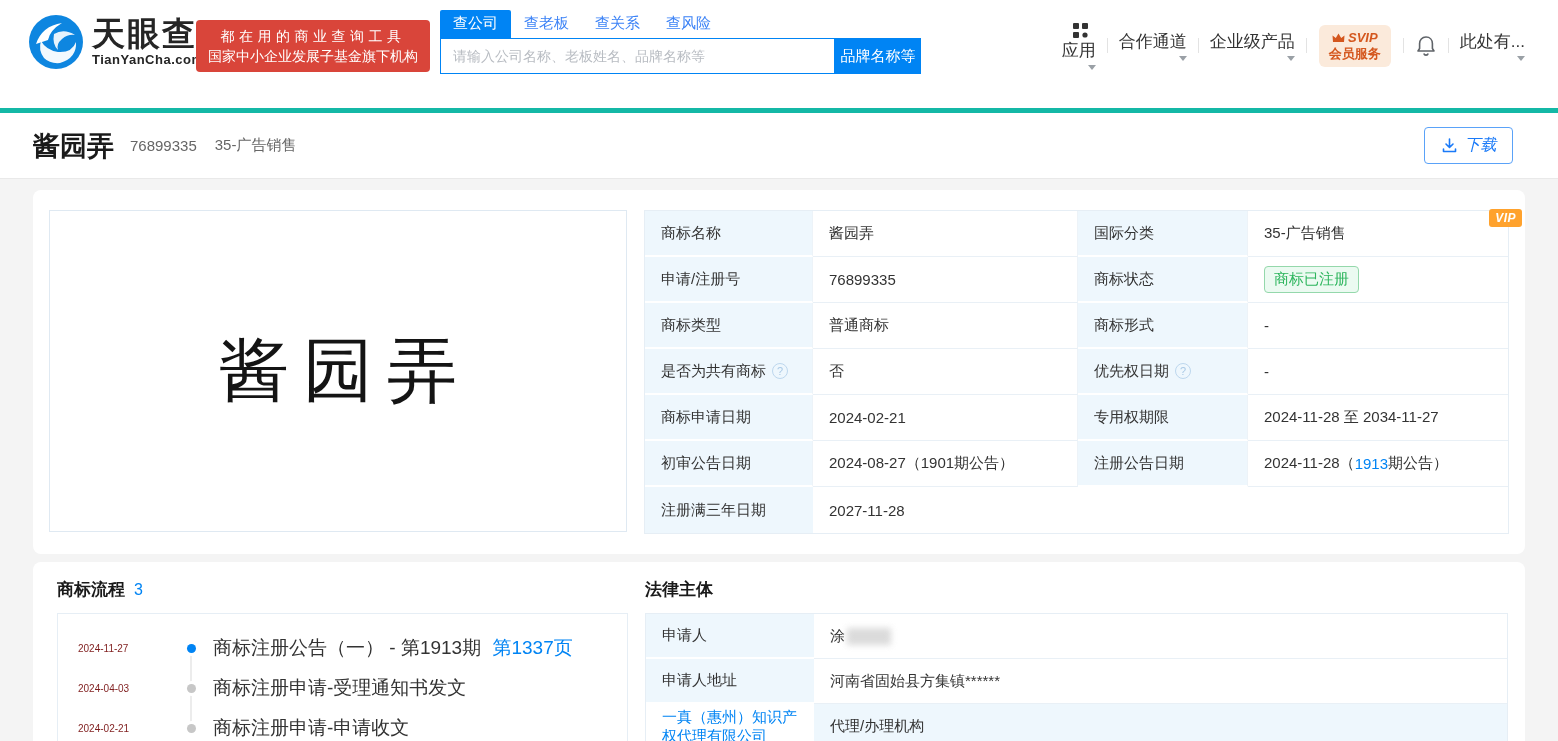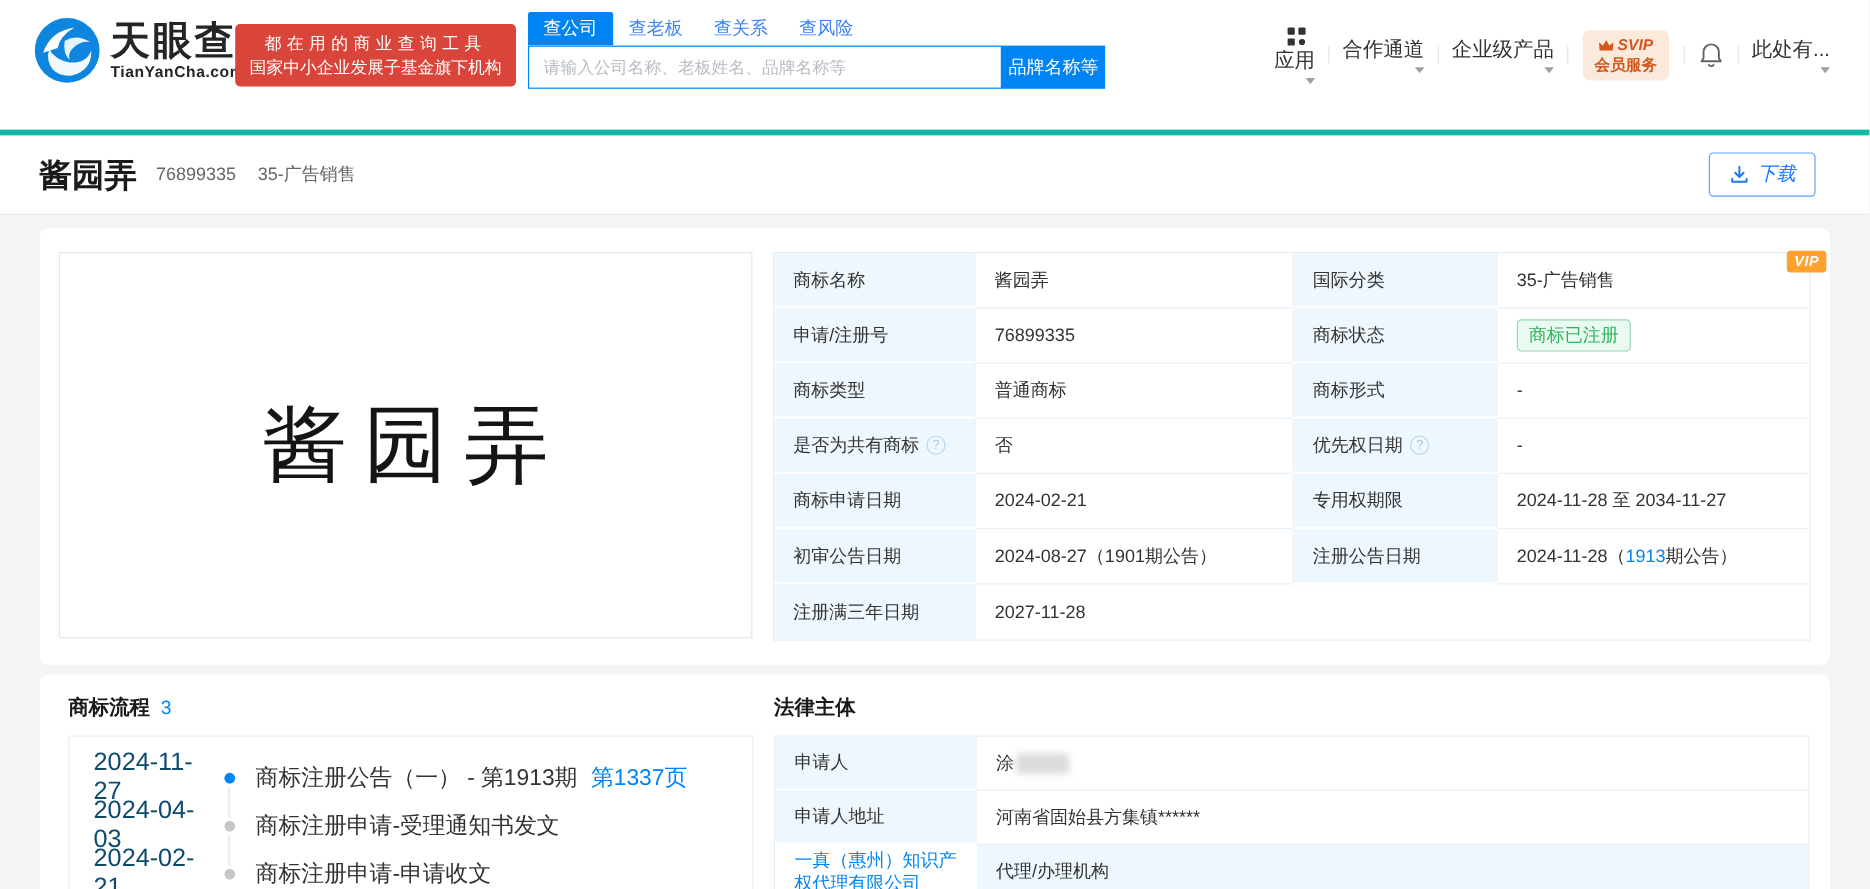--- a/index.html
+++ b/index.html
@@ -129,21 +129,21 @@
   .sec-col-right { flex: 1; }
   .sec-title-row { display: flex; align-items: baseline; height: 22px; }
   .sec-title { font-size: 17px; font-weight: bold; color: #1a1a1a; }
   .sec-count { font-size: 16px; color: #0084f4; margin-left: 9px; }
   .timeline-box {
     margin-top: 13px; border: 1px solid #e6eef5; height: 175px;
     padding-top: 14px; position: relative;
   }
   .tl-line { position: absolute; left: 132px; top: 34px; width: 2px; height: 80px; background: #ececec; }
   .tl-item { display: flex; align-items: center; height: 40px; position: relative; }
-  .tl-date { width: 100px; margin-left: 20px; font-size: 21px; color: #0c4a6e; }
+  .tl-date { width: 100px; margin-left: 20px; font-size: 10px; color: #7f1d1d; }
   .tl-dot {
     width: 9px; height: 9px; border-radius: 50%; background: #c7c7c7;
     margin: 0 17px 0 9px; flex: 0 0 auto; position: relative; z-index: 1;
     box-shadow: 0 0 0 3px #fff;
   }
   .tl-item.active .tl-dot { background: #0084f4; }
   .tl-text { font-size: 19px; color: #333; }
   .tl-text .link { margin-left: 6px; }
   .legal-table {
     margin-top: 13px; display: grid; grid-template-columns: 168px 1fr;

